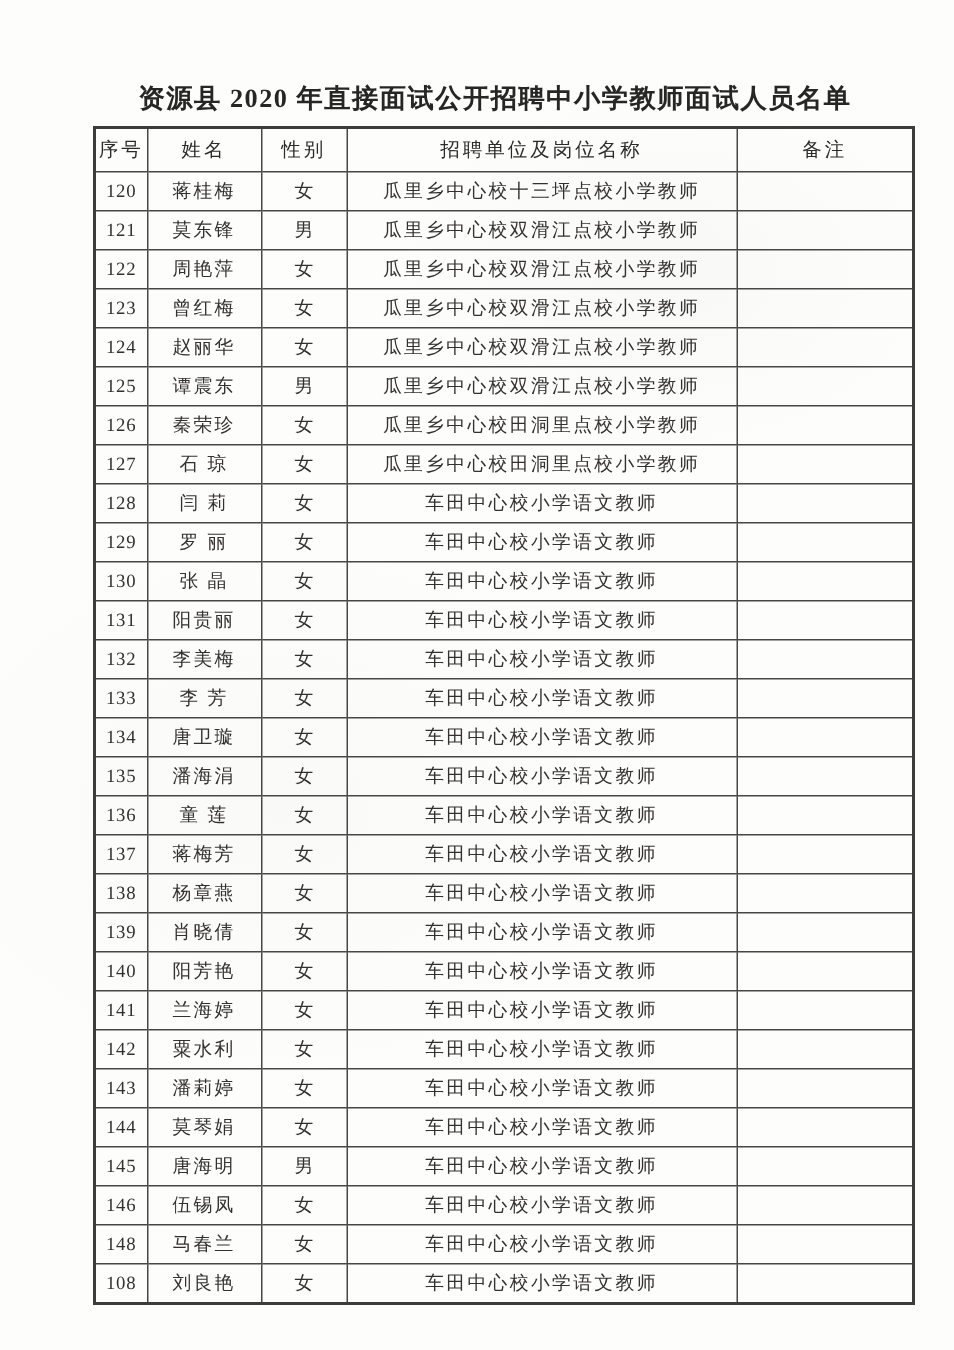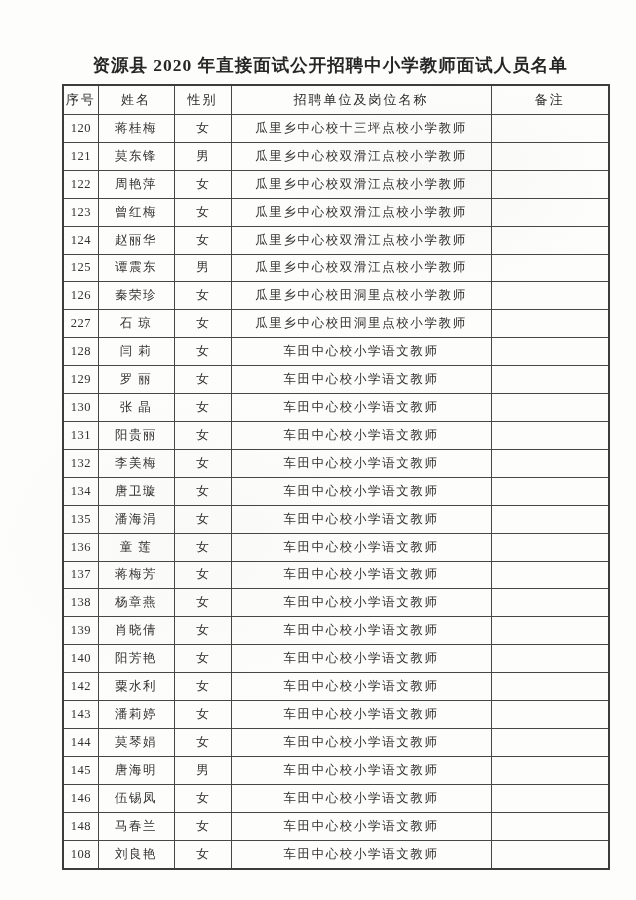--- a/index.html
+++ b/index.html
@@ -159,21 +159,21 @@
         <td class="col-remark"></td>
       </tr>
       <tr>
         <td class="col-no">126</td>
         <td class="col-name">秦荣珍</td>
         <td class="col-gender">女</td>
         <td class="col-position">瓜里乡中心校田洞里点校小学教师</td>
         <td class="col-remark"></td>
       </tr>
       <tr>
-        <td class="col-no">227</td>
+        <td class="col-no">127</td>
         <td class="col-name">石 琼</td>
         <td class="col-gender">女</td>
         <td class="col-position">瓜里乡中心校田洞里点校小学教师</td>
         <td class="col-remark"></td>
       </tr>
       <tr>
         <td class="col-no">128</td>
         <td class="col-name">闫 莉</td>
         <td class="col-gender">女</td>
         <td class="col-position">车田中心校小学语文教师</td>
@@ -201,20 +201,27 @@
         <td class="col-remark"></td>
       </tr>
       <tr>
         <td class="col-no">132</td>
         <td class="col-name">李美梅</td>
         <td class="col-gender">女</td>
         <td class="col-position">车田中心校小学语文教师</td>
         <td class="col-remark"></td>
       </tr>
       <tr>
+        <td class="col-no">133</td>
+        <td class="col-name">李 芳</td>
+        <td class="col-gender">女</td>
+        <td class="col-position">车田中心校小学语文教师</td>
+        <td class="col-remark"></td>
+      </tr>
+      <tr>
         <td class="col-no">134</td>
         <td class="col-name">唐卫璇</td>
         <td class="col-gender">女</td>
         <td class="col-position">车田中心校小学语文教师</td>
         <td class="col-remark"></td>
       </tr>
       <tr>
         <td class="col-no">135</td>
         <td class="col-name">潘海涓</td>
         <td class="col-gender">女</td>
@@ -245,20 +252,27 @@
       <tr>
         <td class="col-no">139</td>
         <td class="col-name">肖晓倩</td>
         <td class="col-gender">女</td>
         <td class="col-position">车田中心校小学语文教师</td>
         <td class="col-remark"></td>
       </tr>
       <tr>
         <td class="col-no">140</td>
         <td class="col-name">阳芳艳</td>
+        <td class="col-gender">女</td>
+        <td class="col-position">车田中心校小学语文教师</td>
+        <td class="col-remark"></td>
+      </tr>
+      <tr>
+        <td class="col-no">141</td>
+        <td class="col-name">兰海婷</td>
         <td class="col-gender">女</td>
         <td class="col-position">车田中心校小学语文教师</td>
         <td class="col-remark"></td>
       </tr>
       <tr>
         <td class="col-no">142</td>
         <td class="col-name">粟水利</td>
         <td class="col-gender">女</td>
         <td class="col-position">车田中心校小学语文教师</td>
         <td class="col-remark"></td>

